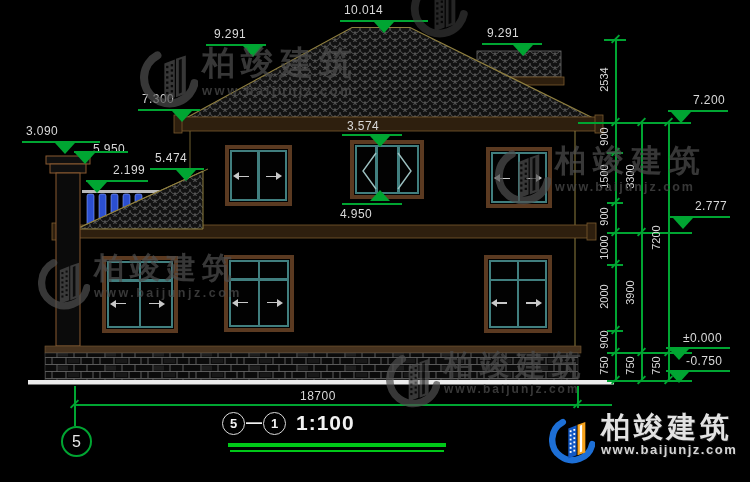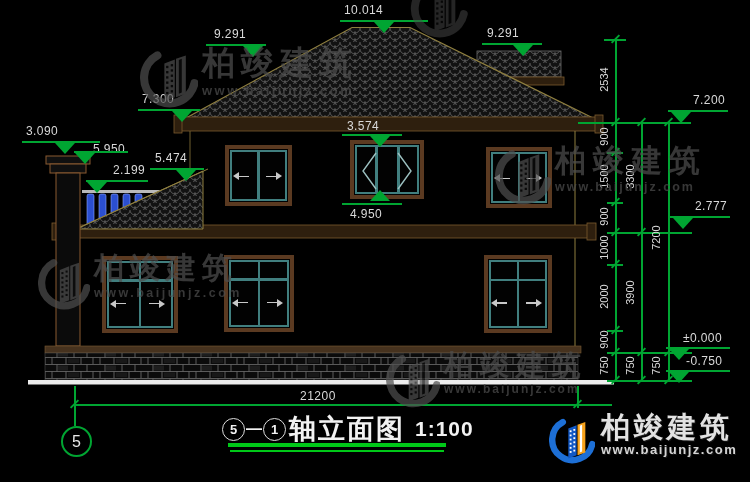--- a/index.html
+++ b/index.html
@@ -250,21 +250,21 @@
       <div class="etd" style="left:176px;top:170px"></div>
   </div>
   <div>
     <span class="elbl" style="left:347px;top:120px">3.574</span>
     <div class="ebar" style="left:342px;top:134px;width:60px"></div>
       <div class="etd" style="left:370px;top:136px"></div>
   </div>
   <div>
     <div class="etu" style="left:370px;top:190px"></div>
       <div class="ebar" style="left:342px;top:203px;width:60px"></div>
-    <span class="elbl" style="left:350px;top:208px">4.950</span>
+    <span class="elbl" style="left:340px;top:208px">4.950</span>
   </div>
   <div>
     <span class="elbl" style="left:693px;top:94px">7.200</span>
     <div class="ebar" style="left:668px;top:110px;width:60px"></div>
       <div class="etd" style="left:671px;top:112px"></div>
   </div>
   <div>
     <span class="elbl" style="left:695px;top:200px">2.777</span>
     <div class="ebar" style="left:670px;top:216px;width:60px"></div>
       <div class="etd" style="left:673px;top:218px"></div>
@@ -325,36 +325,35 @@
     <span class="vdim" style="left:626px;top:232px">7200</span>
     <span class="vdim" style="left:626px;top:360px">750</span>
   </div>
 
   <div>
     <div class="vline" style="left:74px;top:386px;height:40px"></div>
     <div class="vline" style="left:577px;top:386px;height:22px"></div>
     <div class="hline" style="left:74px;top:404px;width:538px"></div>
     <div class="tick" style="left:69px;top:403px"></div>
     <div class="tick" style="left:572px;top:403px"></div>
-    <span class="dimh" style="left:300px;top:389px">21200</span>
+    <span class="dimh" style="left:300px;top:389px">18700</span>
   </div>
 
   <div class="bubble" style="left:61px;top:426px;width:27px;height:27px;font-size:16px">
     <span>5</span>
   </div>
 
   <div id="title">
     <span class="tc">
         <span>5</span>
       </span>
     <span class="tdash">—</span>
     <span class="tc">
         <span>1</span>
       </span>
-    <span class="tname">轴立面图</span>
     <span class="tscale">1:100</span>
   </div>
   <div class="uline" style="left:228px;top:443px;width:218px;height:4px"></div>
   <div class="uline" style="left:230px;top:450px;width:214px;height:2px"></div>
 
   <svg class="abs" style="left:404px;top:-22px;color:#4a4a4a;opacity:.5" width="70" height="62" viewBox="0 0 100 110">
       <use href="#lgo"></use>
     </svg>
 
   <div class="wm" style="left:140px;top:46px">

